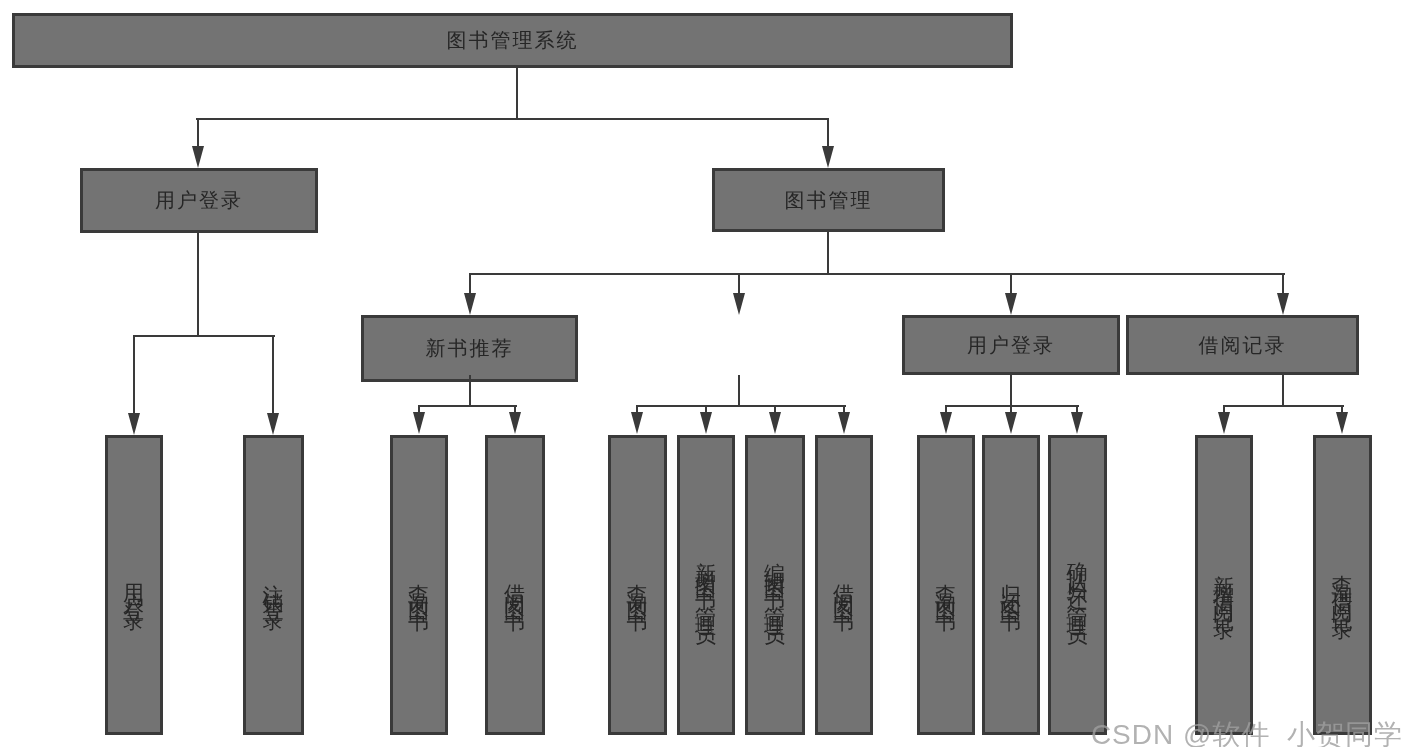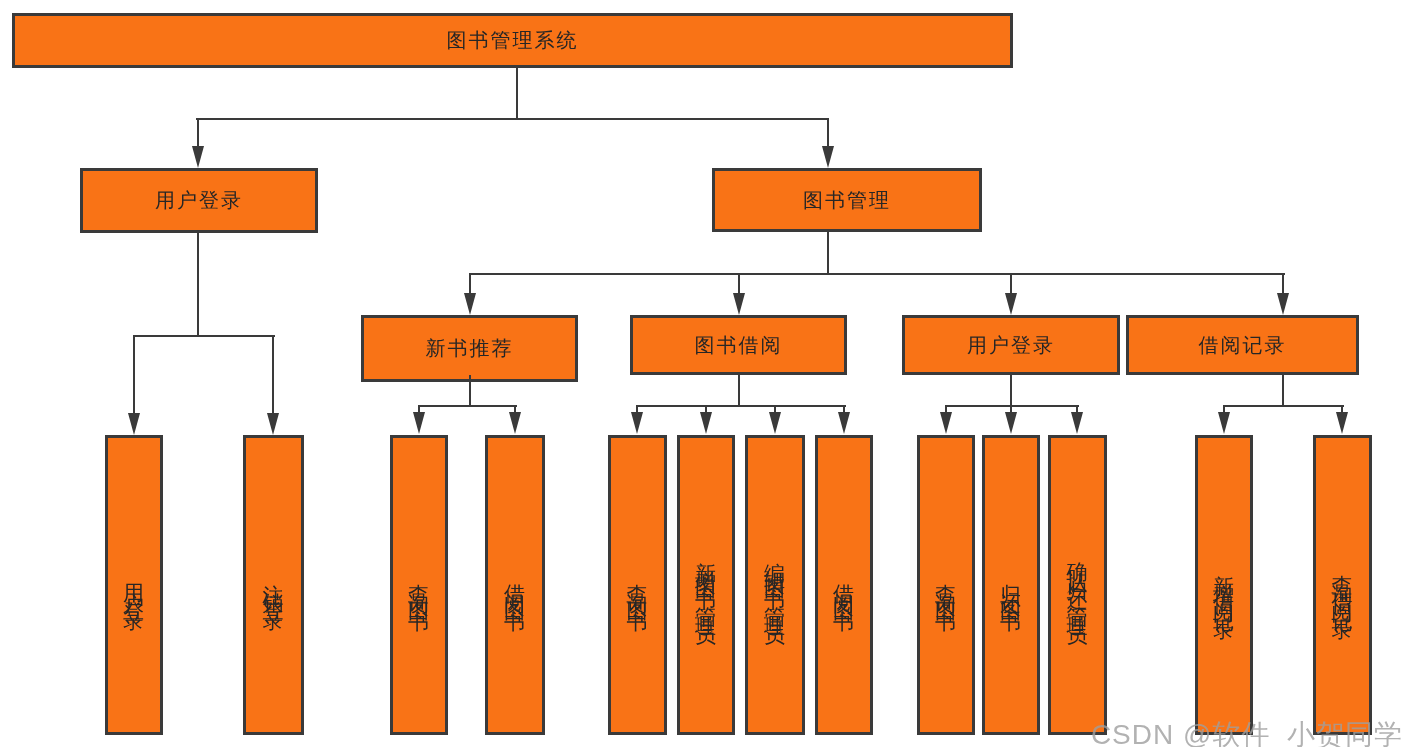--- a/index.html
+++ b/index.html
@@ -4,21 +4,21 @@
 <style>
   html,body{margin:0;padding:0;background:#fff;}
   .stage{
     position:relative;width:1405px;height:747px;overflow:hidden;
     background:var(--background,#ffffff);
     font-family:"Liberation Sans","DejaVu Sans",sans-serif;
   }
   .box{
     position:absolute;box-sizing:border-box;
     border:3px solid var(--border,#3a3a3a);
-    background:#f97316;
+    background:#737373;
     display:flex;align-items:center;justify-content:center;
     color:var(--text,#262626);
   }
   .hbox{font-size:20px;letter-spacing:2px;}
   .vbox .vtext{
     writing-mode:vertical-rl;text-orientation:mixed;
     font-size:21px;letter-spacing:9px;line-height:1;
   }
   .line{position:absolute;background:var(--line,#3a3a3a);}
   .h{height:2px;}
@@ -40,31 +40,28 @@
 <div class="stage">
 
   <div class="box hbox" style="left:12px;top:13px;width:1001px;height:55px">
     <span>图书管理系统</span>
   </div>
 
   <div class="box hbox" style="left:80px;top:168px;width:238px;height:65px">
     <span>用户登录</span>
   </div>
 
-  <div class="box hbox" style="left:712px;top:168px;width:270px;height:64px">
+  <div class="box hbox" style="left:712px;top:168px;width:233px;height:64px">
     <span>图书管理</span>
   </div>
 
   <div class="box hbox" style="left:361px;top:315px;width:217px;height:67px">
     <span>新书推荐</span>
   </div>
 
-  <div class="box hbox" style="left:630px;top:315px;width:217px;height:60px">
-    <span>图书借阅</span>
-  </div>
 
   <div class="box hbox" style="left:902px;top:315px;width:218px;height:60px">
     <span>用户登录</span>
   </div>
 
   <div class="box hbox" style="left:1126px;top:315px;width:233px;height:60px">
     <span>借阅记录</span>
   </div>
 
   <div class="box vbox" style="left:105px;top:435px;width:58px;height:300px">

